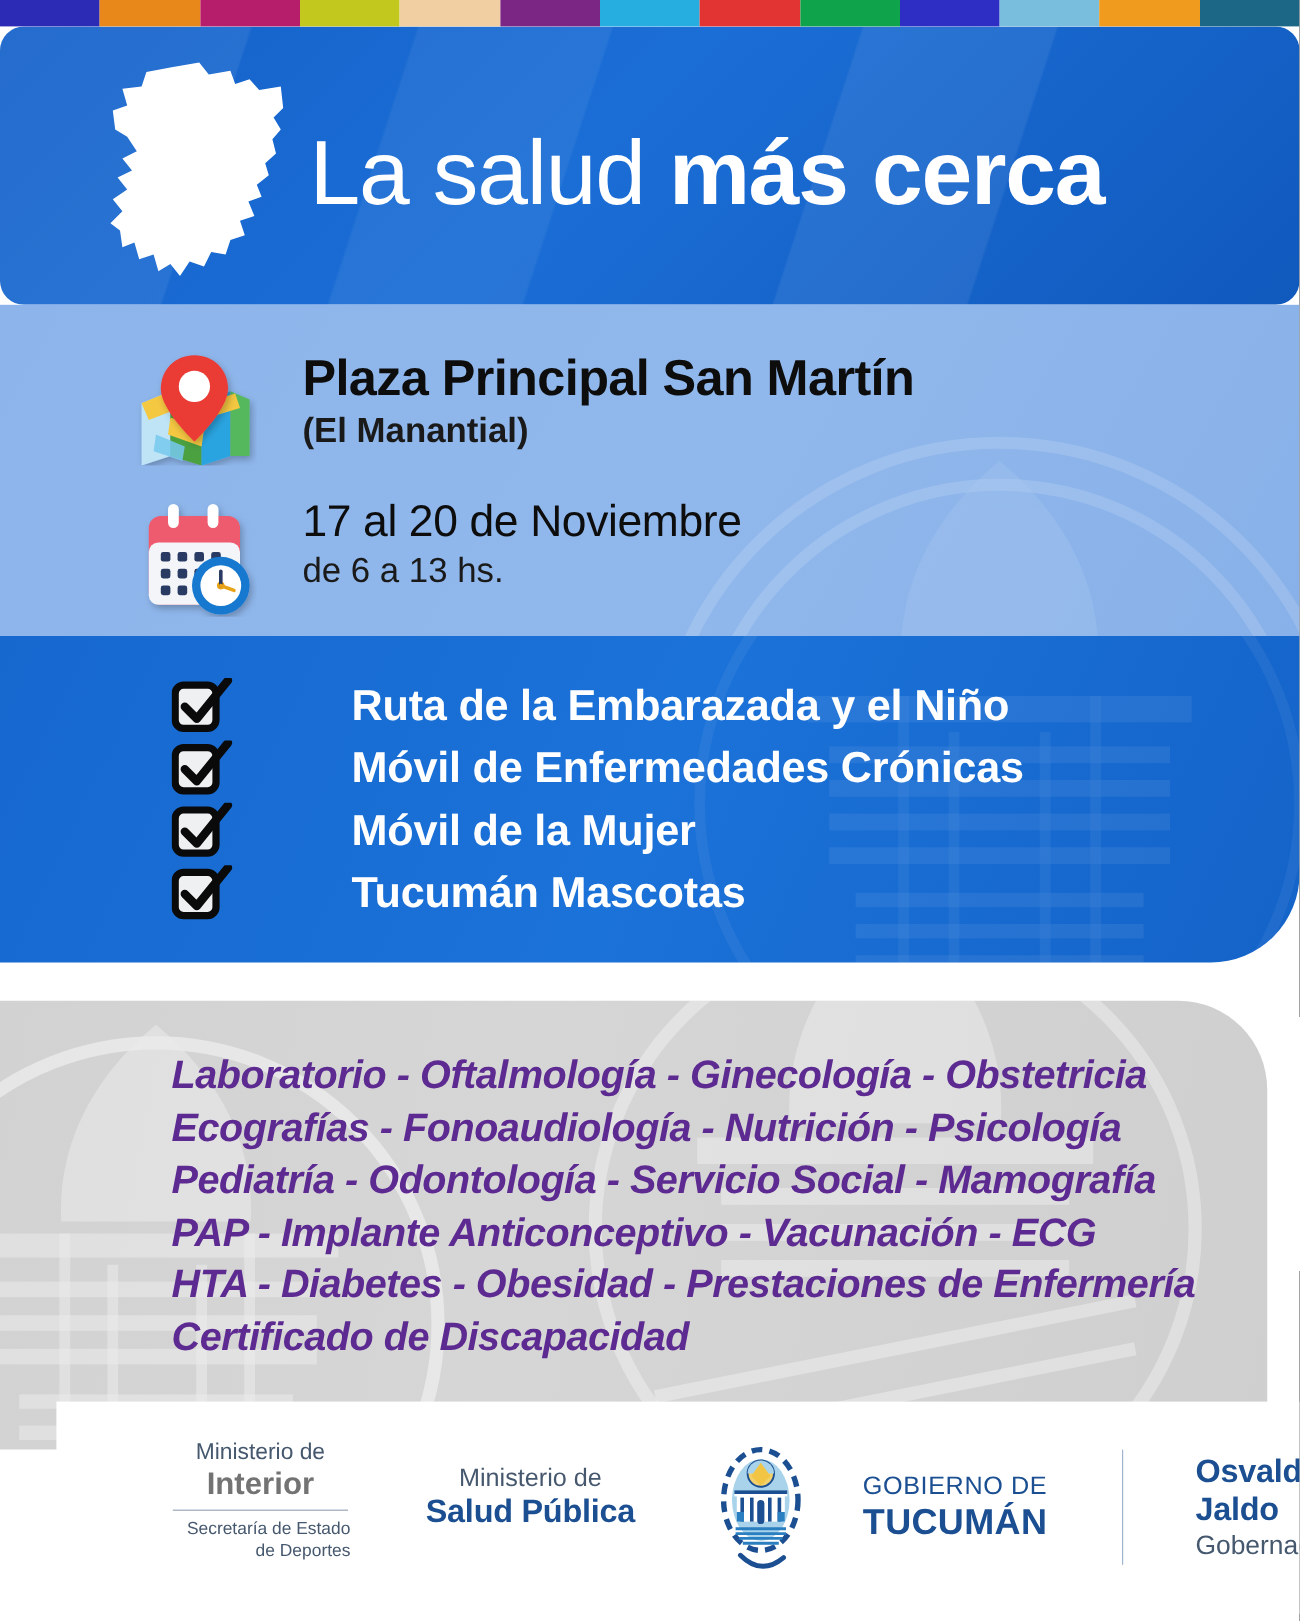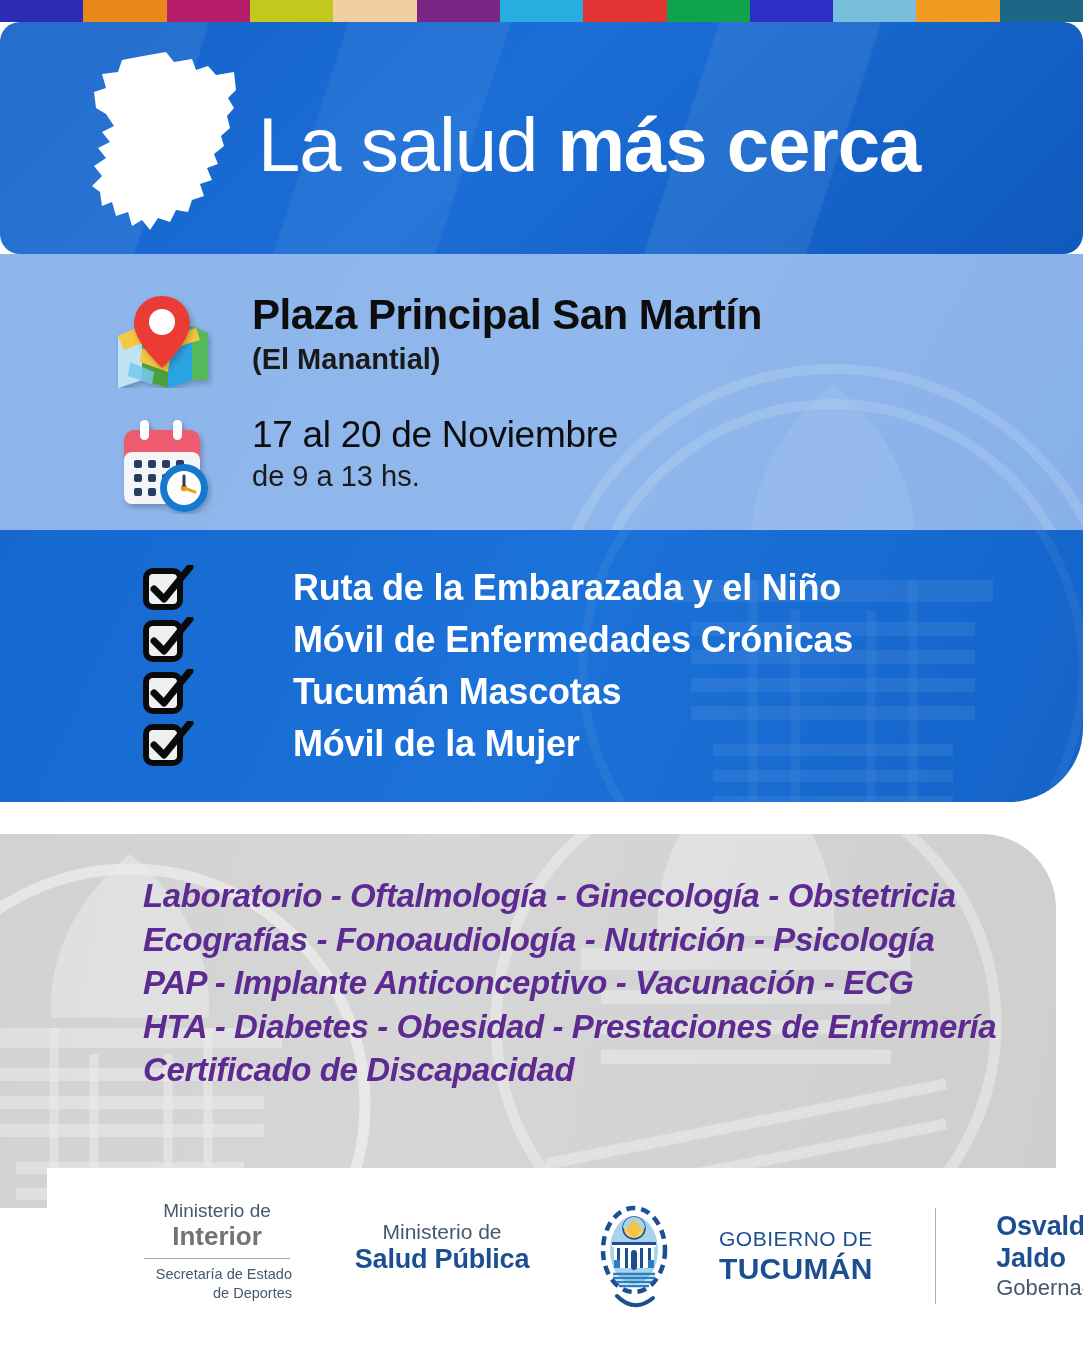--- a/index.html
+++ b/index.html
@@ -295,21 +295,21 @@
             <circle cx="74" cy="74" r="24" fill="#1478cf"></circle>
             <circle cx="74" cy="74" r="17" fill="#ffffff"></circle>
             <circle cx="74" cy="74" r="3.2" fill="#e8a317"></circle>
             <path d="M74,74 L74,62" stroke="#2b3a63" stroke-width="3" stroke-linecap="round"></path>
             <path d="M74,74 L85,78" stroke="#e8a317" stroke-width="3" stroke-linecap="round"></path>
           </g>
         </svg>
       </div>
       <div class="txt" style="margin-left:38px; padding-top:2px;">
         <div class="date-title">17 al 20 de Noviembre</div>
-        <div class="date-sub">de 9 a 13 hs.</div>
+        <div class="date-sub">de 6 a 13 hs.</div>
       </div>
     </div>
   </div>
 
   <div class="checkband">
     <svg class="watermark" style="top:-280px; opacity:.22;" viewBox="0 0 620 760">
       <g fill="#ffffff" fill-opacity=".30">
         <rect x="150" y="330" width="320" height="22"></rect>
         <rect x="168" y="372" width="284" height="14"></rect>
         <rect x="168" y="400" width="284" height="14"></rect>
@@ -338,28 +338,28 @@
               <rect x="3" y="6" width="34" height="36" rx="7" fill="#eef0f2" stroke="#0a0a0a" stroke-width="6"></rect>
               <path d="M11 24 L21 34 L47 2" fill="none" stroke="#0a0a0a" stroke-width="7" stroke-linecap="round" stroke-linejoin="round"></path>
             </svg></div>
           <div class="check-label">Móvil de Enfermedades Crónicas</div>
         </div>
         <div class="check-item">
           <div class="cb"><svg width="54" height="46" viewBox="0 0 54 46">
               <rect x="3" y="6" width="34" height="36" rx="7" fill="#eef0f2" stroke="#0a0a0a" stroke-width="6"></rect>
               <path d="M11 24 L21 34 L47 2" fill="none" stroke="#0a0a0a" stroke-width="7" stroke-linecap="round" stroke-linejoin="round"></path>
             </svg></div>
-          <div class="check-label">Tucumán Mascotas</div>
+          <div class="check-label">Móvil de la Mujer</div>
         </div>
         <div class="check-item">
           <div class="cb"><svg width="54" height="46" viewBox="0 0 54 46">
               <rect x="3" y="6" width="34" height="36" rx="7" fill="#eef0f2" stroke="#0a0a0a" stroke-width="6"></rect>
               <path d="M11 24 L21 34 L47 2" fill="none" stroke="#0a0a0a" stroke-width="7" stroke-linecap="round" stroke-linejoin="round"></path>
             </svg></div>
-          <div class="check-label">Móvil de la Mujer</div>
+          <div class="check-label">Tucumán Mascotas</div>
         </div>
       </div>
   </div>
 
   <div class="greyband">
     <svg class="watermark-grey" viewBox="0 0 620 700">
       <g fill="none" stroke="#ffffff" stroke-opacity=".8" stroke-width="11">
         <circle cx="310" cy="380" r="235"></circle>
       </g>
       <g fill="#ffffff" fill-opacity=".55">
@@ -384,20 +384,21 @@
         <rect x="205" y="446" width="290" height="14"></rect>
       </g>
       <g fill="none" stroke="#ffffff" stroke-opacity=".6" stroke-width="11">
         <circle cx="350" cy="420" r="250"></circle>
         <path d="M150 560 L550 480 M150 600 L550 520"></path>
       </g>
     </svg>
     <div class="services">
         <div class="svc-line">Laboratorio - Oftalmología - Ginecología - Obstetricia</div>
         <div class="svc-line">Ecografías - Fonoaudiología - Nutrición - Psicología</div>
+        <div class="svc-line">Pediatría - Odontología - Servicio Social - Mamografía</div>
         <div class="svc-line">PAP - Implante Anticonceptivo - Vacunación - ECG</div>
         <div class="svc-line">HTA - Diabetes - Obesidad - Prestaciones de Enfermería</div>
         <div class="svc-line">Certificado de Discapacidad</div>
       </div>
   </div>
 
   <div class="footer">
 
     <div class="logo-interior">
       <div class="li-l1">Ministerio de</div>

